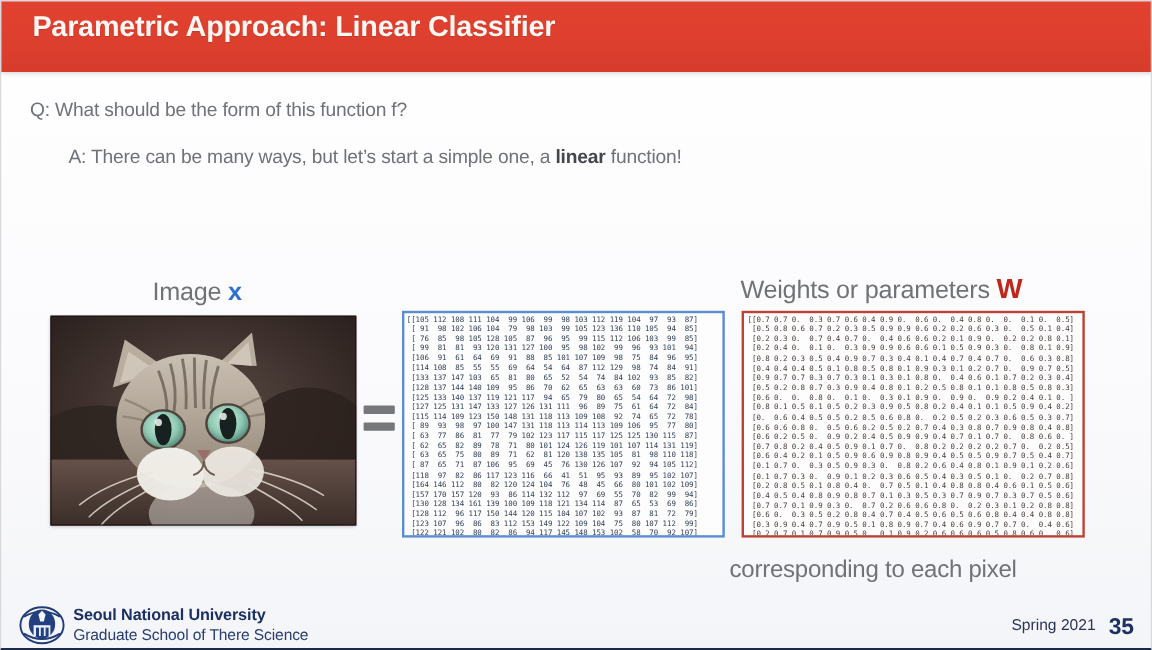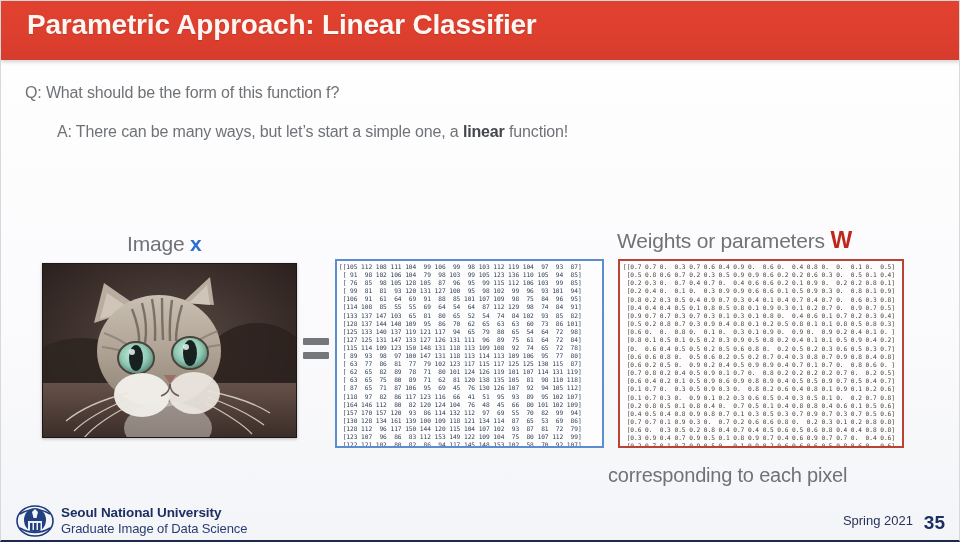--- a/index.html
+++ b/index.html
@@ -23,21 +23,21 @@
   
   #title-bar {
     position: absolute; left: 0; top: 0;
     width: 960px; height: 59px;
     background: #e04030;
     background: linear-gradient(180deg,#e2412f 0%,#dd3f2e 60%,#d63b2b 100%);
     box-shadow: 0 2px 4px rgba(0,0,0,0.18);
   }
   #title-text {
     position: absolute; left: 26px; top: 8px;
-    font-size: 28px; font-weight: bold; color: #fdf6f3;
+    font-size: 24px; font-weight: bold; color: #fdf6f3;
     letter-spacing: -0.2px;
     white-space: nowrap;
     text-shadow: 0 1px 1px rgba(0,0,0,0.13);
   }
 
   
   .body-line {
     position: absolute;
     color: #6f7276;
     font-size: 16px;
@@ -253,17 +253,17 @@
       <path d="M5 24 Q20 33 35 24" fill="none" stroke="#1f3b7a" stroke-width="1.6"></path>
       <ellipse cx="20" cy="16" rx="11" ry="12" fill="#22407f"></ellipse>
       <rect x="13" y="17" width="14" height="9" fill="#e9eef8"></rect>
       <rect x="15" y="19" width="2.5" height="7" fill="#22407f"></rect>
       <rect x="19" y="19" width="2.5" height="7" fill="#22407f"></rect>
       <rect x="23" y="19" width="2.5" height="7" fill="#22407f"></rect>
       <path d="M17 8 l3 -3 l3 3 l-1.5 6 h-3 Z" fill="#f2f5fb"></path>
     </svg>
   </div>
   <div id="footer-name">Seoul National University</div>
-  <div id="footer-sub">Graduate Image of Data Science</div>
+  <div id="footer-sub">Graduate School of There Science</div>
   <div id="footer-term">Spring 2021</div>
   <div id="footer-page">35</div>
 
 </div>
 
 </body></html>

